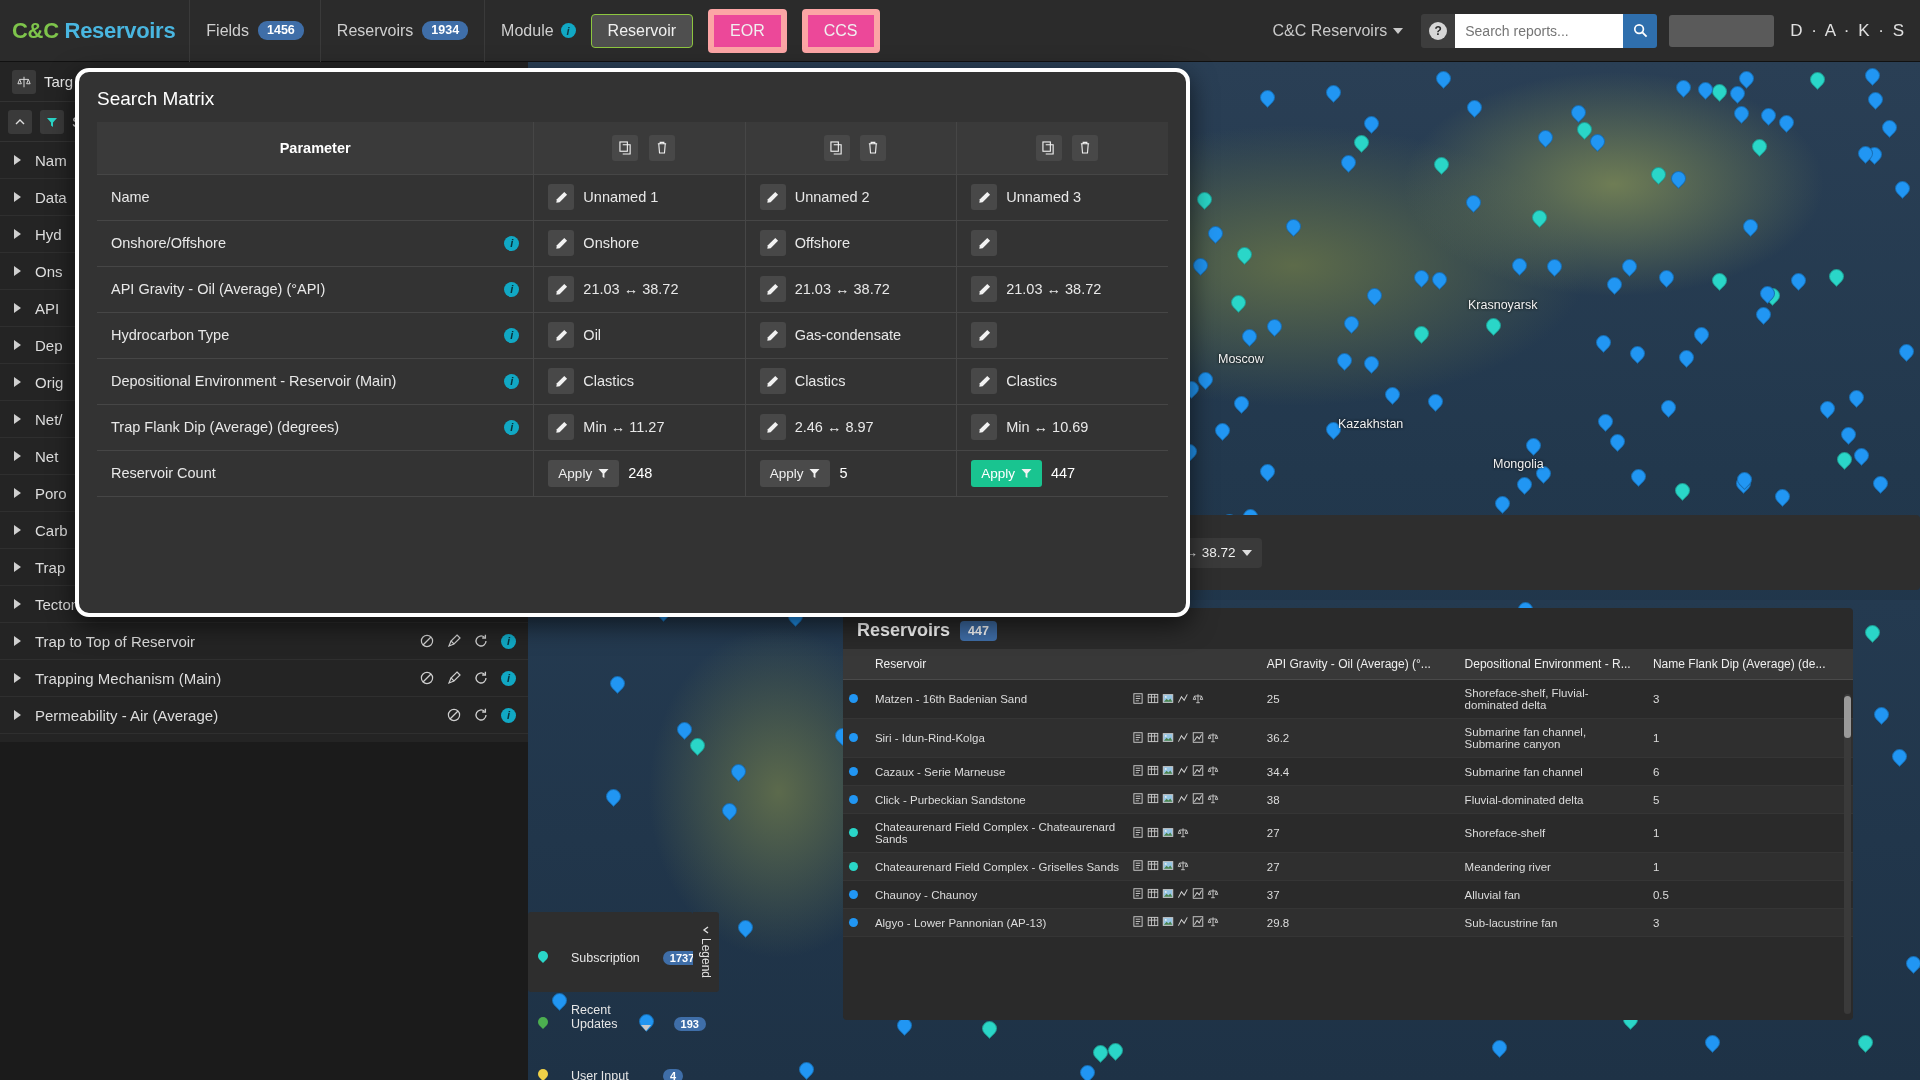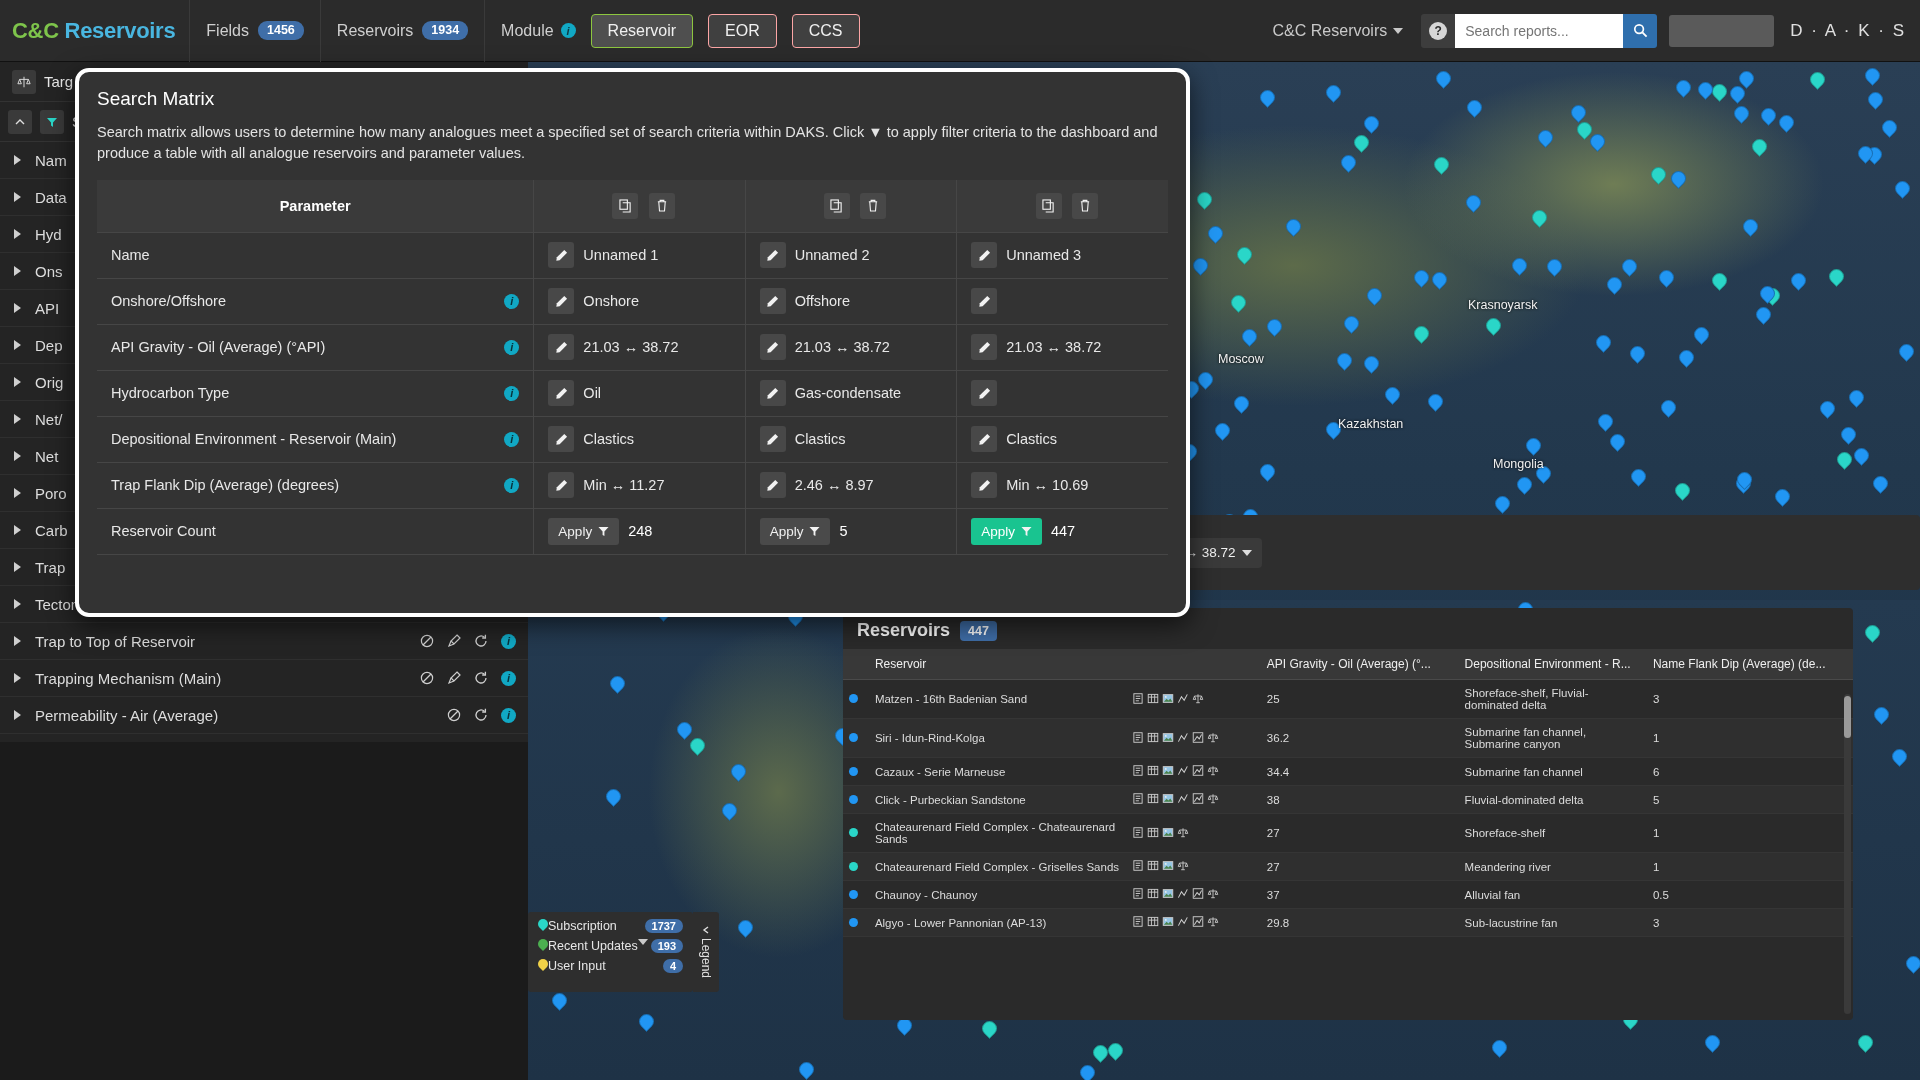--- a/index.html
+++ b/index.html
@@ -30,21 +30,21 @@
     border-radius: 9px; padding: 2px 9px; line-height: 15px;
   }
   .modsec { display:flex; align-items:center; gap:7px; padding: 0 12px 0 16px;
             border-left: 1px solid #3a3a3a; height:62px; font-size:16px; color:#cfcfcf;}
   .info-dot {
     display:inline-flex; align-items:center; justify-content:center;
     width:15px;height:15px;border-radius:50%;background:#11a8c4;color:#153;
     font-size:11px;font-weight:bold;font-style:italic;color:#0b3a44;
   }
   .modbtn {
-    background:#404040; color:#f0f0f0; border:1px solid #fca5a5; border-radius:4px;
+    background:#ec4899; color:#f0f0f0; border:6px solid #fca5a5; border-radius:4px;
     font-size:16px; padding:7px 16px; margin-left:8px; cursor:pointer;
   }
   .modbtn.active { border:1.5px solid #8dc63f; background:#4f4f4f; }
   .spacer { flex: 1; }
   .acct { font-size:16px; color:#c9c9c9; display:flex; align-items:center; gap:6px; padding-right:18px;}
   .caret { width:0;height:0;border-left:5px solid transparent;border-right:5px solid transparent;border-top:6px solid #c9c9c9;}
   .searchgrp { display:flex; align-items:center; height:34px; margin-right:12px; }
   .help-btn {
     width:34px;height:34px;background:#3d3d3d;display:flex;align-items:center;justify-content:center;
     border-radius:3px 0 0 3px;
@@ -129,21 +129,21 @@
   .dot.t{background:#2ad6c8;}
   .mini{display:inline-block;width:12px;height:11px;margin-right:3px;opacity:.92;}
   .scrollbar{position:absolute;right:2px;top:86px;width:7px;height:320px;background:#3a3a3a;border-radius:4px;}
   .scrollthumb{position:absolute;right:2px;top:88px;width:7px;height:42px;background:#9a9a9a;border-radius:4px;}
 
   
   .legend{
     position:absolute; left:528px; top:912px; width:165px; height:80px;
     background:#2e2e2e; border-radius:3px; padding:4px 0;
   }
-  .leg-row{display:flex;align-items:flex-start;gap:0;padding:3px 10px;font-size:12.5px;color:#e6e6e6;}
+  .leg-row{display:flex;align-items:flex-end;gap:23px;padding:3px 10px;font-size:12.5px;color:#e6e6e6;margin-top:32px;}
   .leg-pin{width:10px;height:14px;}
   .leg-pin b{display:block;width:10px;height:10px;border-radius:50% 50% 50% 0;transform:rotate(-45deg);background:#2ad6c8;}
   .leg-pin.g b{background:#4caf50;}
   .leg-pin.y b{background:#f0d148;}
   .leg-badge{margin-left:auto;background:#3f6ea8;color:#fff;font-size:11px;font-weight:bold;border-radius:8px;padding:1px 7px;}
   .legend-tab{
     position:absolute;left:693px;top:912px;width:26px;height:80px;background:#2e2e2e;border-radius:0 3px 3px 0;
     display:flex;flex-direction:column;align-items:center;justify-content:center;gap:4px;
   }
   .legend-tab span{writing-mode:vertical-rl;font-size:12px;color:#e0e0e0;}
@@ -1596,21 +1596,20 @@
   <div class="legend-tab">
     <svg width="10" height="8" viewBox="0 0 10 8">
         <path d="M7 1L3 4l4 3" stroke="#ddd" fill="none" stroke-width="1.4"></path>
       </svg>
     <span>Legend</span>
   </div>
 
   <div class="modal">
     <div class="modal-inner">
       <h2>Search Matrix</h2>
-      <p>Search matrix allows users to determine how many analogues meet a specified set of search criteria within DAKS. Click ▼ to apply filter criteria to the dashboard and produce a table with all analogue reservoirs and parameter values.</p>
       <table class="mtable">
         <thead>
           <tr>
             <th class="pcol">Parameter</th>
             <th class="vcol">
               <span class="iconbtn">
                 <svg width="13" height="14" viewBox="0 0 14 15">
                     <rect x="1" y="1" width="8" height="10" fill="none" stroke="#f2f2f2" stroke-width="1.2"></rect>
                     <path d="M4 4h8v10H4" fill="none" stroke="#f2f2f2" stroke-width="1.2"></path>
                   </svg>

